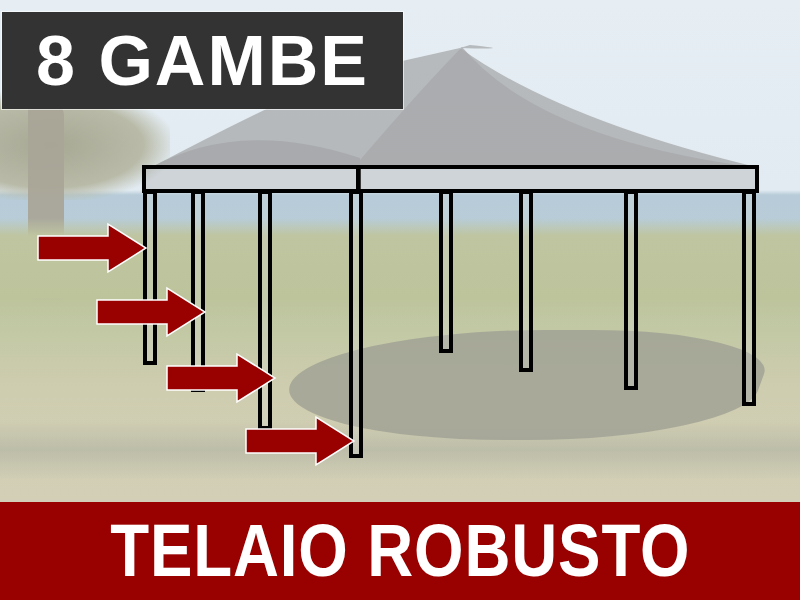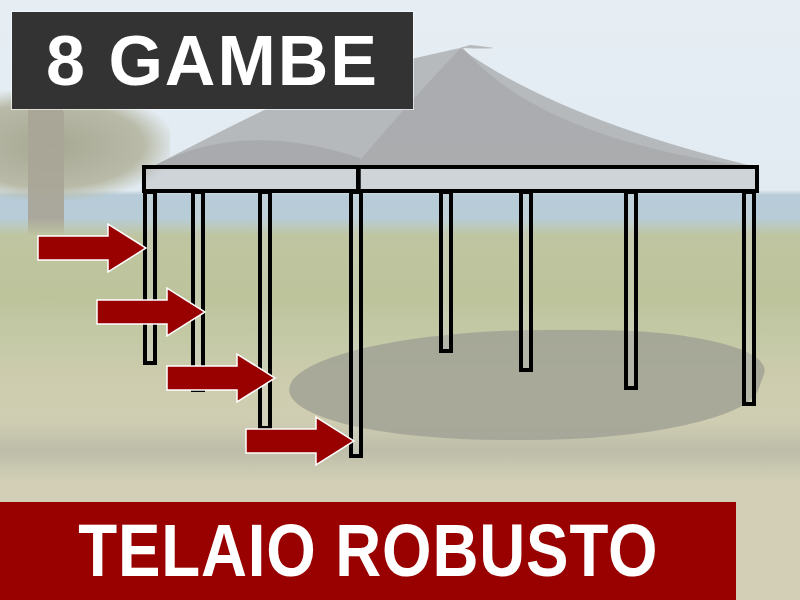--- a/index.html
+++ b/index.html
@@ -12,23 +12,23 @@
   .hedge { position:absolute; left:0; top:218px; width:800px; height:110px;
     background: linear-gradient(to bottom, rgba(190,196,160,0) 0px, #bfc5a0 18px, #bdc49c 80px, rgba(200,200,170,0) 110px); }
   .canopy-roof { position:absolute; left:0; top:0; width:800px; height:600px; }
   .shadow { position:absolute; left:290px; top:330px; width:470px; height:110px; background:#9fa093; border-radius:50% 40% 45% 50%; opacity:.8; transform:skewX(-20deg); }
   .ground-shadow { position:absolute; left:0; top:420px; width:800px; height:60px; background:linear-gradient(to bottom, rgba(180,182,165,0), rgba(180,182,165,.7), rgba(180,182,165,0)); }
 
   .beam { position:absolute; border:4px solid #000; box-sizing:border-box; background:rgba(170,170,170,.35); }
   .leg { position:absolute; border:4px solid #000; box-sizing:border-box; width:14px; background:rgba(220,225,225,.25); }
   .arrow { position:absolute; }
 
-  .top-label { position:absolute; left:12px; top:12px; width:401px; height:97px; background:#333333; display:flex; align-items:center; justify-content:center; box-shadow:0 0 0 1px rgba(255,255,255,.6); }
+  .top-label { position:absolute; left:2px; top:12px; width:401px; height:97px; background:#333333; display:flex; align-items:center; justify-content:center; box-shadow:0 0 0 1px rgba(255,255,255,.6); }
   .top-label span { color:#fff; font-weight:bold; font-size:70px; letter-spacing:2px; line-height:1; }
-  .bottom-banner { position:absolute; left:0; top:502px; width:736px; height:98px; background:#990000; display:flex; align-items:center; justify-content:center; }
+  .bottom-banner { position:absolute; left:0; top:502px; width:800px; height:98px; background:#990000; display:flex; align-items:center; justify-content:center; }
   .bottom-banner span { color:#fff; font-weight:bold; font-size:74px; letter-spacing:1px; line-height:1; transform:scaleX(.86); display:inline-block; }
 </style>
 </head>
 <body>
 
 <div class="scene">
   <div class="tree-canopy"></div>
   <div class="tree-trunk"></div>
   <div class="hedge"></div>
   <div class="ground-shadow"></div>

